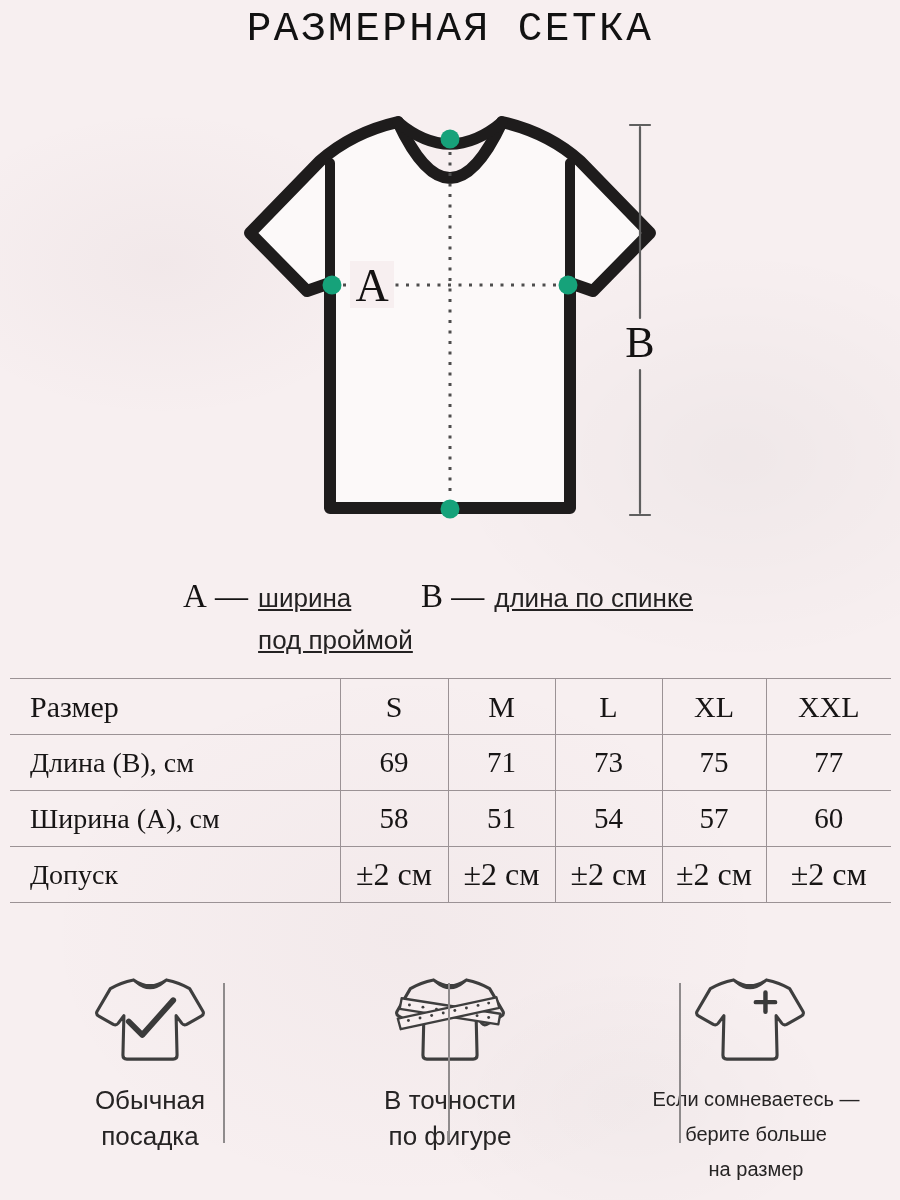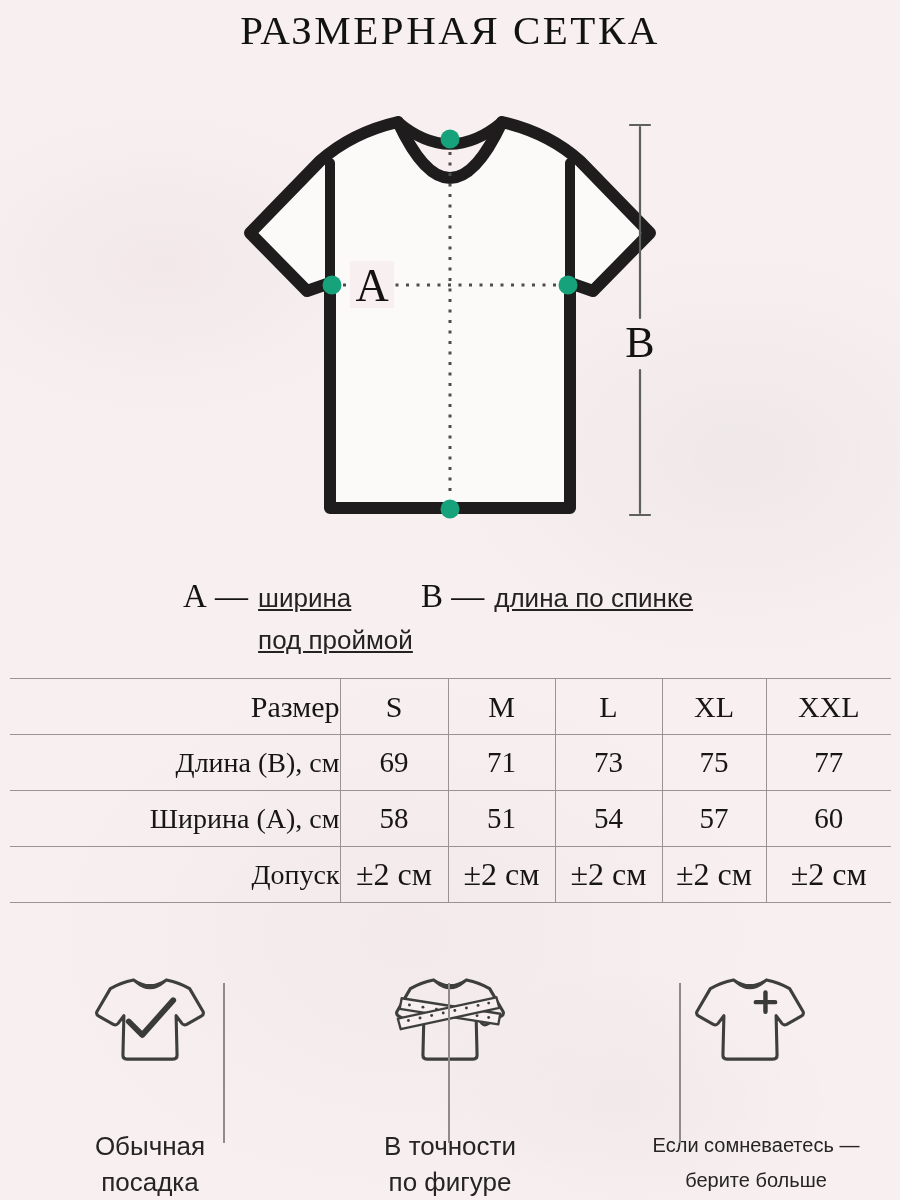--- a/index.html
+++ b/index.html
@@ -13,21 +13,21 @@
     background-color:#f7eff0;
     background-image:
       radial-gradient(ellipse 340px 220px at 18% 22%, rgba(120,80,90,0.045), transparent 70%),
       radial-gradient(ellipse 420px 300px at 82% 38%, rgba(0,0,0,0.03), transparent 70%),
       radial-gradient(ellipse 520px 380px at 45% 78%, rgba(120,80,90,0.035), transparent 70%),
       radial-gradient(ellipse 300px 200px at 70% 92%, rgba(0,0,0,0.025), transparent 70%);
   }
   .title{
     position:absolute;top:6px;left:0;width:900px;margin:0;
     text-align:center;
-    font-family:Liberation Serif, serif;
+    font-family:Liberation Mono, monospace;
     font-weight:500;
     font-size:41px;
     letter-spacing:2.5px;
     color:#121212;
   }
   .diagram{position:absolute;top:0;left:0;}
 
   
   .legend{position:absolute;display:flex;align-items:baseline;color:#1c1a1a;}
   .legend-a{left:183px;top:577px;}
@@ -43,32 +43,32 @@
     position:absolute;top:678px;left:10px;width:881px;
     border-collapse:collapse;table-layout:fixed;
     font-family:"Liberation Serif", serif;color:#171515;
   }
   .size-table td{
     height:55px;vertical-align:middle;
     border-top:1.5px solid #9b9295;
     border-left:1.5px solid #9b9295;
     text-align:center;font-size:29px;padding:0;
   }
-  .size-table td:first-child{border-left:none;text-align:right;padding-left:20px;font-size:28px;}
+  .size-table td:first-child{border-left:none;text-align:left;padding-left:20px;font-size:28px;}
   .size-table tr:last-child td{border-bottom:1.5px solid #9b9295;}
   .size-table tr.head td{font-size:30px;}
   .size-table tr.tol td{font-size:32px;}
   .size-table tr.tol td:first-child{font-size:28px;}
 
   
   .fit-guide{
     position:absolute;top:960px;left:0;width:900px;height:236px;
     display:flex;flex-direction:row;
   }
-  .panel{flex:1 1 0;display:flex;flex-direction:column;align-items:center;padding-top:12px;gap:46px;}
+  .panel{flex:1 1 0;display:flex;flex-direction:column;align-items:center;padding-top:12px;}
   .panel .icon{flex:0 0 auto;}
   .caption{margin-top:13px;text-align:center;color:#262424;}
   .caption div{font-size:26px;line-height:36px;}
   .caption.small div{font-size:20px;line-height:35px;margin-left:12px;}
   .vdivider{
     position:absolute;top:983px;width:2px;height:160px;background:#8f8b8c;
   }
   .d1{left:223px;} .d2{left:448px;} .d3{left:679px;}
 </style>
 </head>

